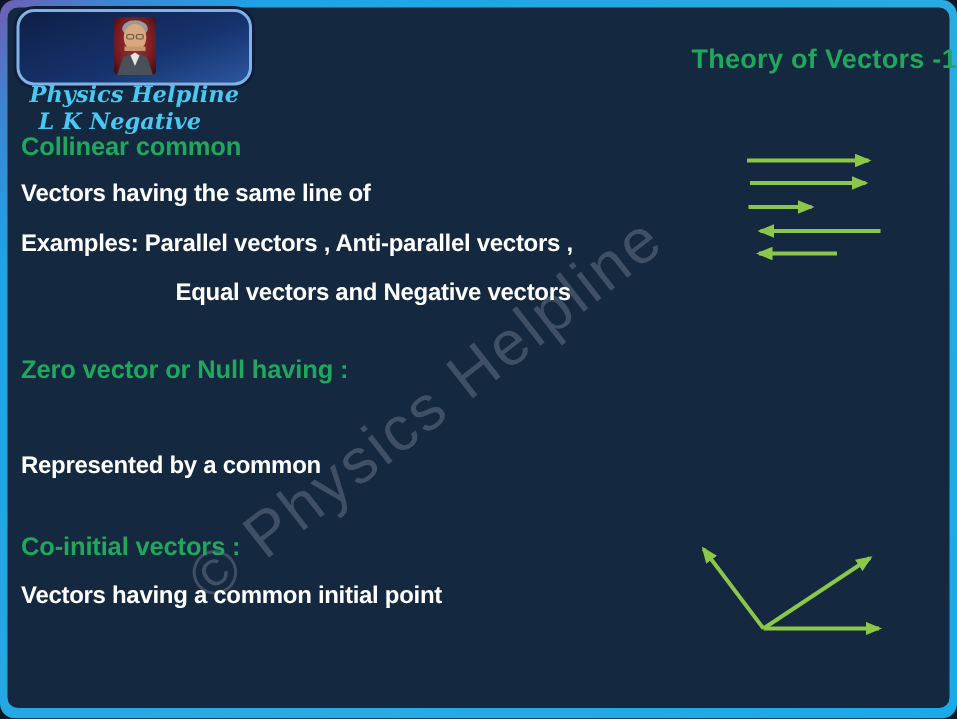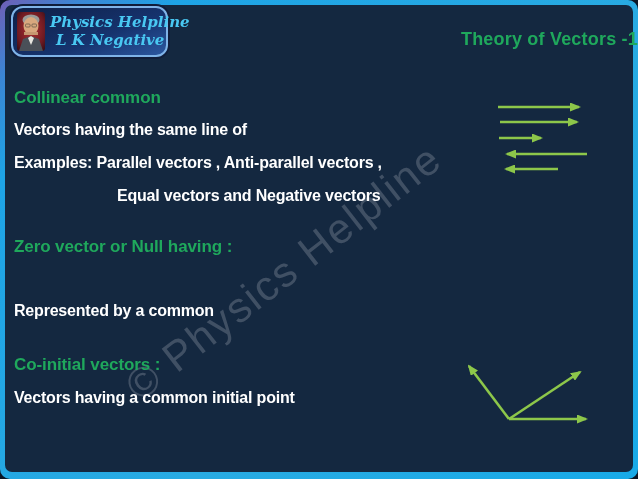--- a/index.html
+++ b/index.html
@@ -13,21 +13,21 @@
     position:absolute;left:5px;top:5px;right:5px;bottom:7px;
     background:#142840;border-radius:7px;
   }
   .layer{position:absolute;inset:0;}
   
   .logo-box{
     position:absolute;left:11px;top:6px;width:157px;height:51px;
     border:2px solid #7fb3e8;border-radius:12px;box-sizing:border-box;
     background:linear-gradient(160deg,#0e1f46 0%,#16336e 60%,#2b57a0 100%);
     box-shadow:0 0 0 2px #101d3a;
-    display:flex;align-items:center;gap:5px;padding:3px 4px;
+    display:flex;align-items:center;gap:5px;padding:3px 4px;flex-direction:column;
   }
   .avatar{width:28px;height:39px;border-radius:3px;flex:0 0 auto;overflow:hidden;}
   .logo-text{display:flex;flex-direction:column;line-height:1.18;}
   .logo-line{
     font-family:"DejaVu Serif","Liberation Serif",serif;
     font-style:italic;font-weight:700;font-size:15px;color:#49c8f2;
     white-space:nowrap;
   }
   .logo-line.second{padding-left:6px;}
   

